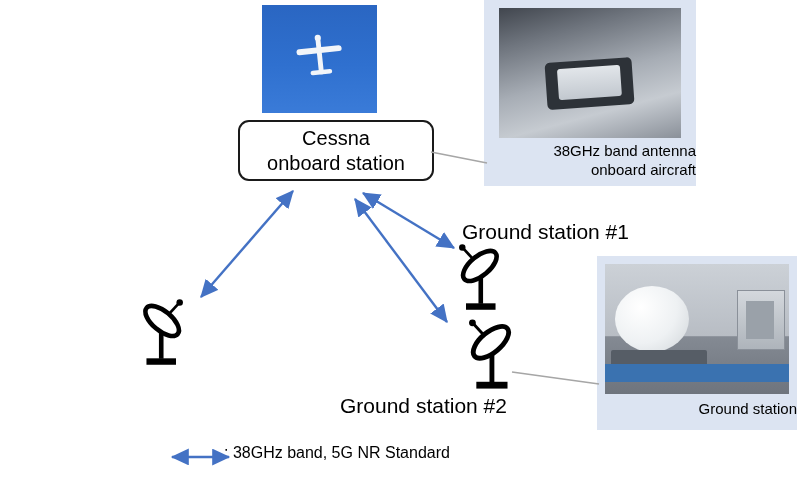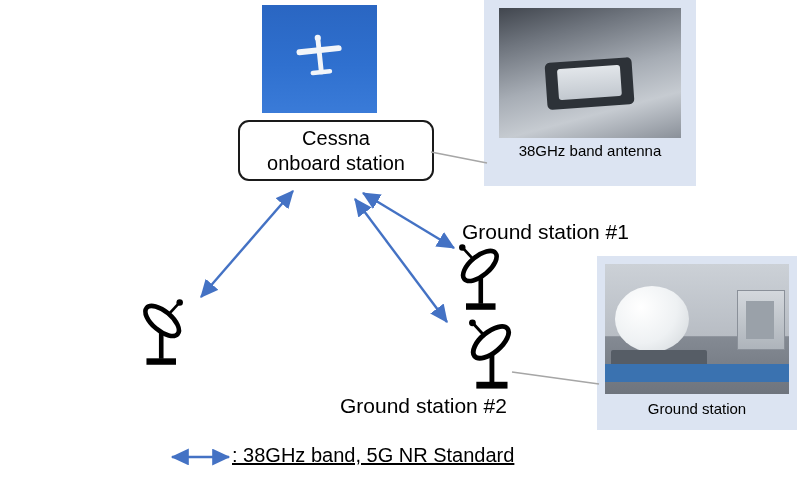--- a/index.html
+++ b/index.html
@@ -21,21 +21,21 @@
     position:absolute;left:238px;top:120px;width:192px;height:57px;
     border:2px solid #1a1a1a;border-radius:11px;background:#fff;
     display:flex;flex-direction:column;align-items:center;justify-content:center;
     font-size:20px;line-height:25px;z-index:2;
   }
 
   
   .panel{position:absolute;background:#dce4f2;z-index:2;}
   .panel-top{left:484px;top:0;width:212px;height:186px;}
   .panel-bottom{left:597px;top:256px;width:200px;height:174px;}
-  .caption{position:absolute;left:0;width:100%;text-align:center;font-size:15px;line-height:19px;}
+  .caption{position:absolute;left:0;width:100%;text-align:right;font-size:15px;line-height:19px;}
   .panel-top .caption{top:141px;}
   .panel-bottom .caption{top:143px;}
 
   
   .antenna-photo{
     position:absolute;left:15px;top:8px;width:182px;height:130px;overflow:hidden;
     background:linear-gradient(165deg,#41464e 0%,#6d737c 22%,#a7adb5 52%,#c6cbd1 74%,#8a9099 100%);
   }
   .antenna-opening{
     position:absolute;left:26%;top:40%;width:48%;height:36%;
@@ -64,21 +64,21 @@
   .dish{position:absolute;z-index:3;}
   .dish-1{left:450px;top:241px;width:56px;height:72px;}
   .dish-2{left:461px;top:316px;width:56px;height:76px;}
   .dish-3{left:136px;top:296px;width:56px;height:72px;transform:scaleX(-1);}
 
   
   .gs-label{position:absolute;font-size:21px;white-space:nowrap;z-index:2;}
   .gs1-label{left:462px;top:220px;}
   .gs2-label{left:340px;top:394px;}
   .gs3-label{left:8px;top:370px;}
-  .legend-text{position:absolute;left:232px;top:444px;font-size:20px;white-space:nowrap;z-index:2;text-decoration:underline;}
+  .legend-text{position:absolute;left:224px;top:444px;font-size:16px;white-space:nowrap;z-index:2;}
 </style>
 </head>
 <body>
 
 <div class="canvas">
 
   <svg class="overlay" viewBox="0 0 800 482">
     <defs>
       <marker id="ah" markerWidth="8" markerHeight="8" refX="7" refY="3.5" orient="auto-start-reverse">
         <path d="M0,0 L7.5,3.5 L0,7 Z" fill="#4472c4"></path>
@@ -109,20 +109,21 @@
   </div>
 
   <div class="panel panel-top">
     <div class="antenna-photo">
       <div class="antenna-opening">
         <div class="antenna-panel"></div>
       </div>
     </div>
     <div class="caption">
       <div>38GHz band antenna</div>
+      <div>onboard aircraft</div>
     </div>
   </div>
 
   <div class="panel panel-bottom">
     <div class="ground-photo">
       <div class="radome"></div>
       <div class="radome-trailer"></div>
       <div class="truck">
         <div class="truck-door"></div>
       </div>

